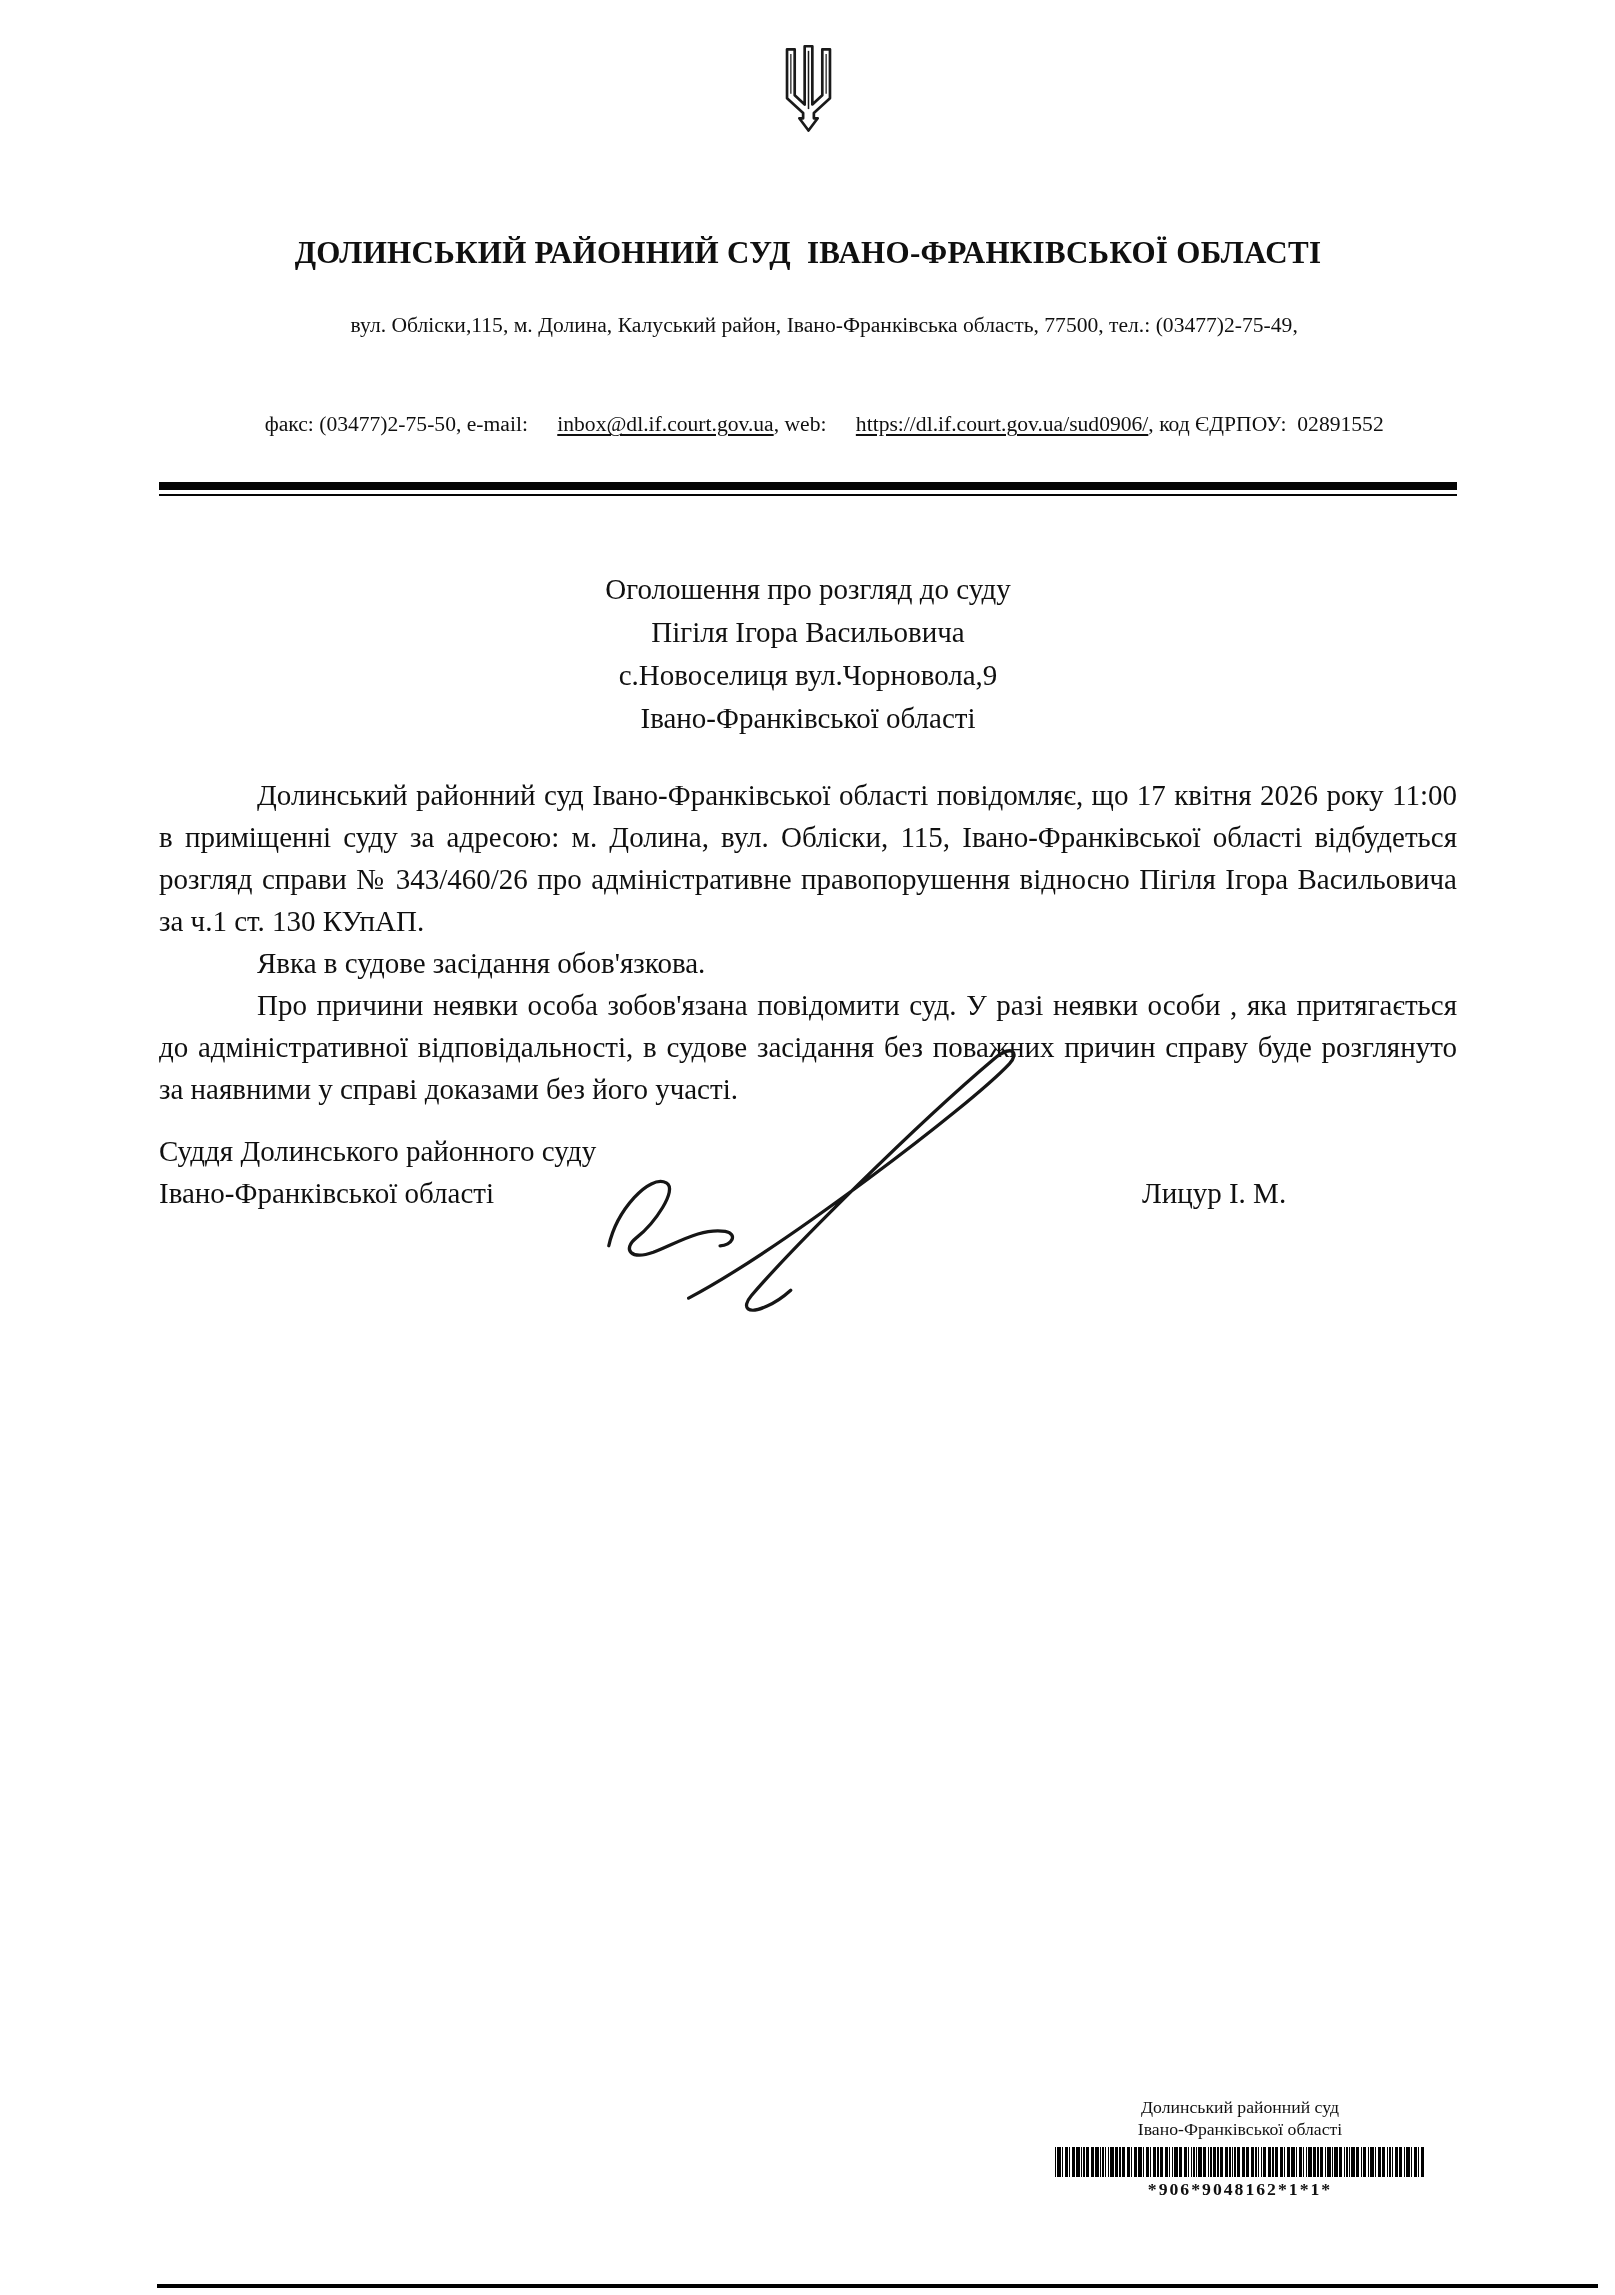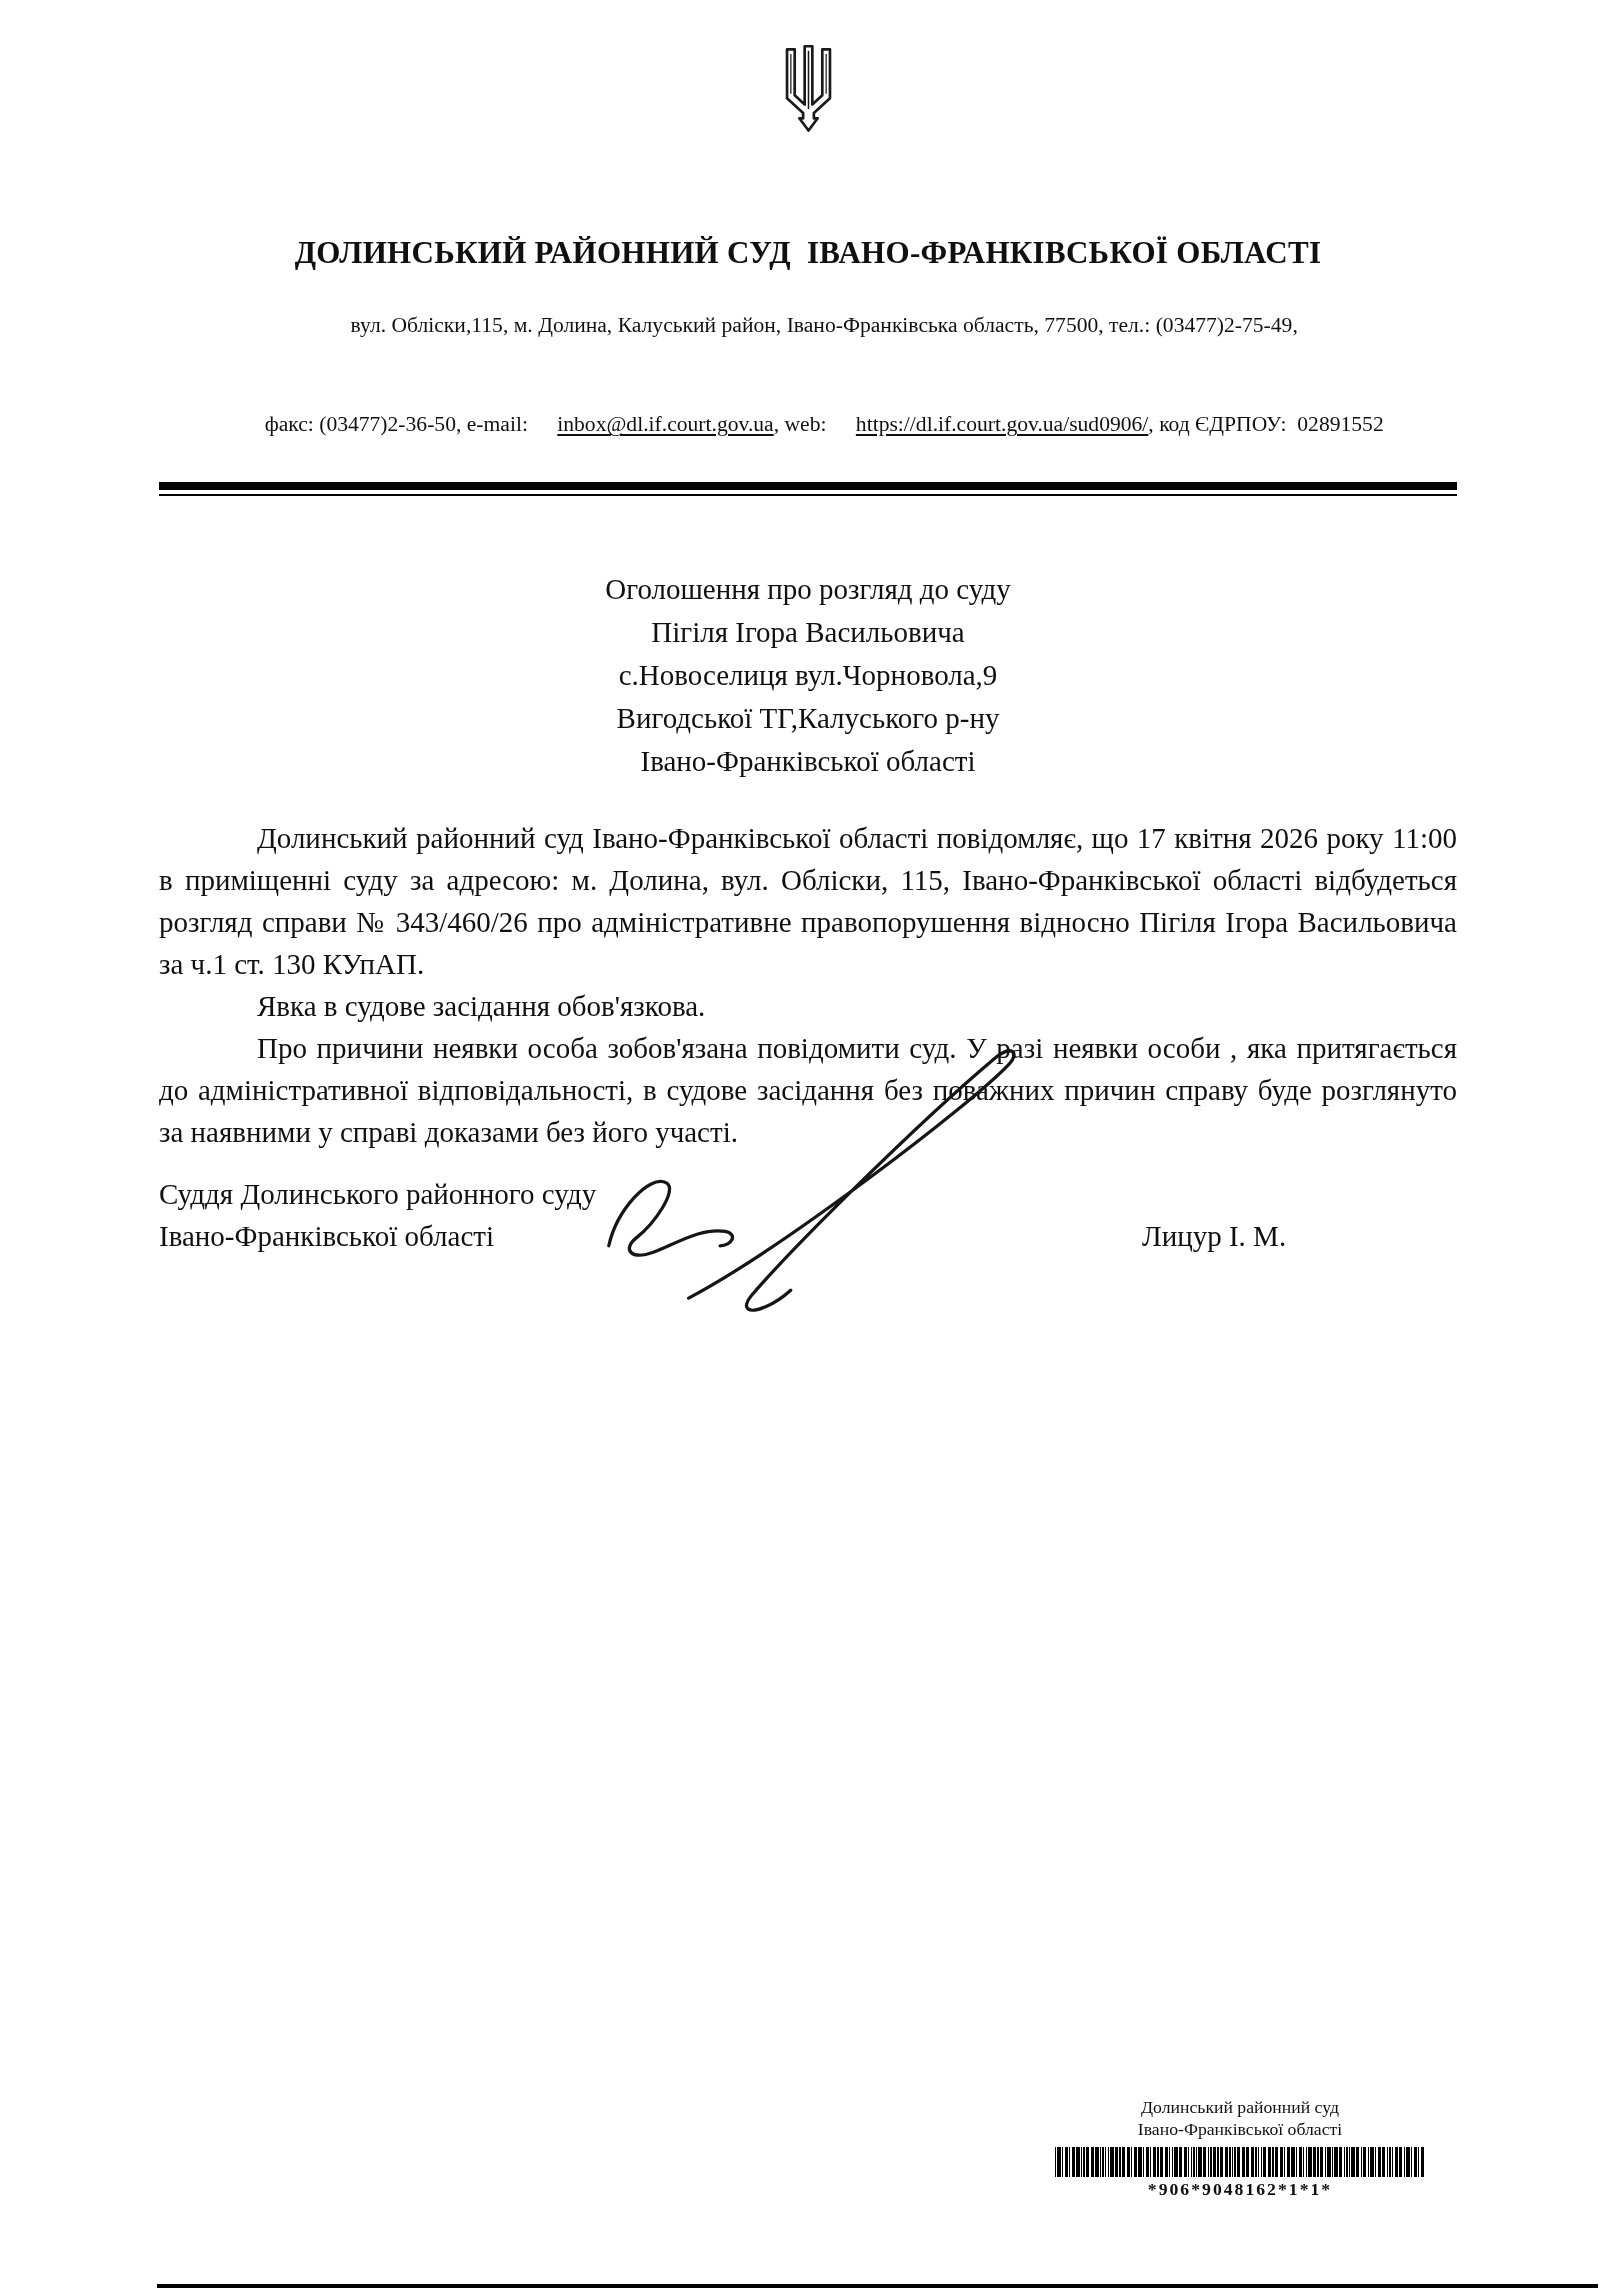--- a/index.html
+++ b/index.html
@@ -114,31 +114,30 @@
 
   <div class="content">
 
     <div class="doc-title">ДОЛИНСЬКИЙ РАЙОННИЙ СУД  ІВАНО-ФРАНКІВСЬКОЇ ОБЛАСТІ</div>
 
     <div class="addr">
       <span>вул. Обліски,115, м. Долина, Калуський район, Івано-Франківська область, 77500, тел.: (03477)2-75-49,</span>
     </div>
 
     <div class="addr">
-      <span>факс: (03477)2-36-50, e-mail: </span><span class="lnk">inbox@dl.if.court.gov.ua</span><span>, web: </span><span class="lnk">https://dl.if.court.gov.ua/sud0906/</span><span>, код ЄДРПОУ:  02891552</span>
+      <span>факс: (03477)2-75-50, e-mail: </span><span class="lnk">inbox@dl.if.court.gov.ua</span><span>, web: </span><span class="lnk">https://dl.if.court.gov.ua/sud0906/</span><span>, код ЄДРПОУ:  02891552</span>
     </div>
 
     <div class="rule-thick"></div>
     <div class="rule-thin"></div>
 
     <div class="recipient">
       <div>Оголошення про розгляд до суду</div>
       <div>Пігіля Ігора Васильовича</div>
       <div>с.Новоселиця вул.Чорновола,9</div>
-      <div>Вигодської ТГ,Калуського р-ну</div>
       <div>Івано-Франківської області</div>
     </div>
 
     <div class="body-text">
       <p>Долинський районний суд Івано-Франківської області повідомляє, що 17 квітня 2026 року 11:00 в приміщенні суду за адресою: м. Долина, вул. Обліски, 115, Івано-Франківської області відбудеться розгляд справи № 343/460/26 про адміністративне правопорушення відносно Пігіля Ігора Васильовича  за ч.1 ст. 130 КУпАП.</p>
       <p>Явка в судове засідання  обов'язкова.</p>
       <p>Про причини неявки особа зобов'язана повідомити суд. У разі неявки  особи , яка притягається до адміністративної відповідальності, в судове засідання без поважних причин справу буде розглянуто за наявними у справі доказами без його участі.</p>
     </div>
 
     <div class="sign-block">

